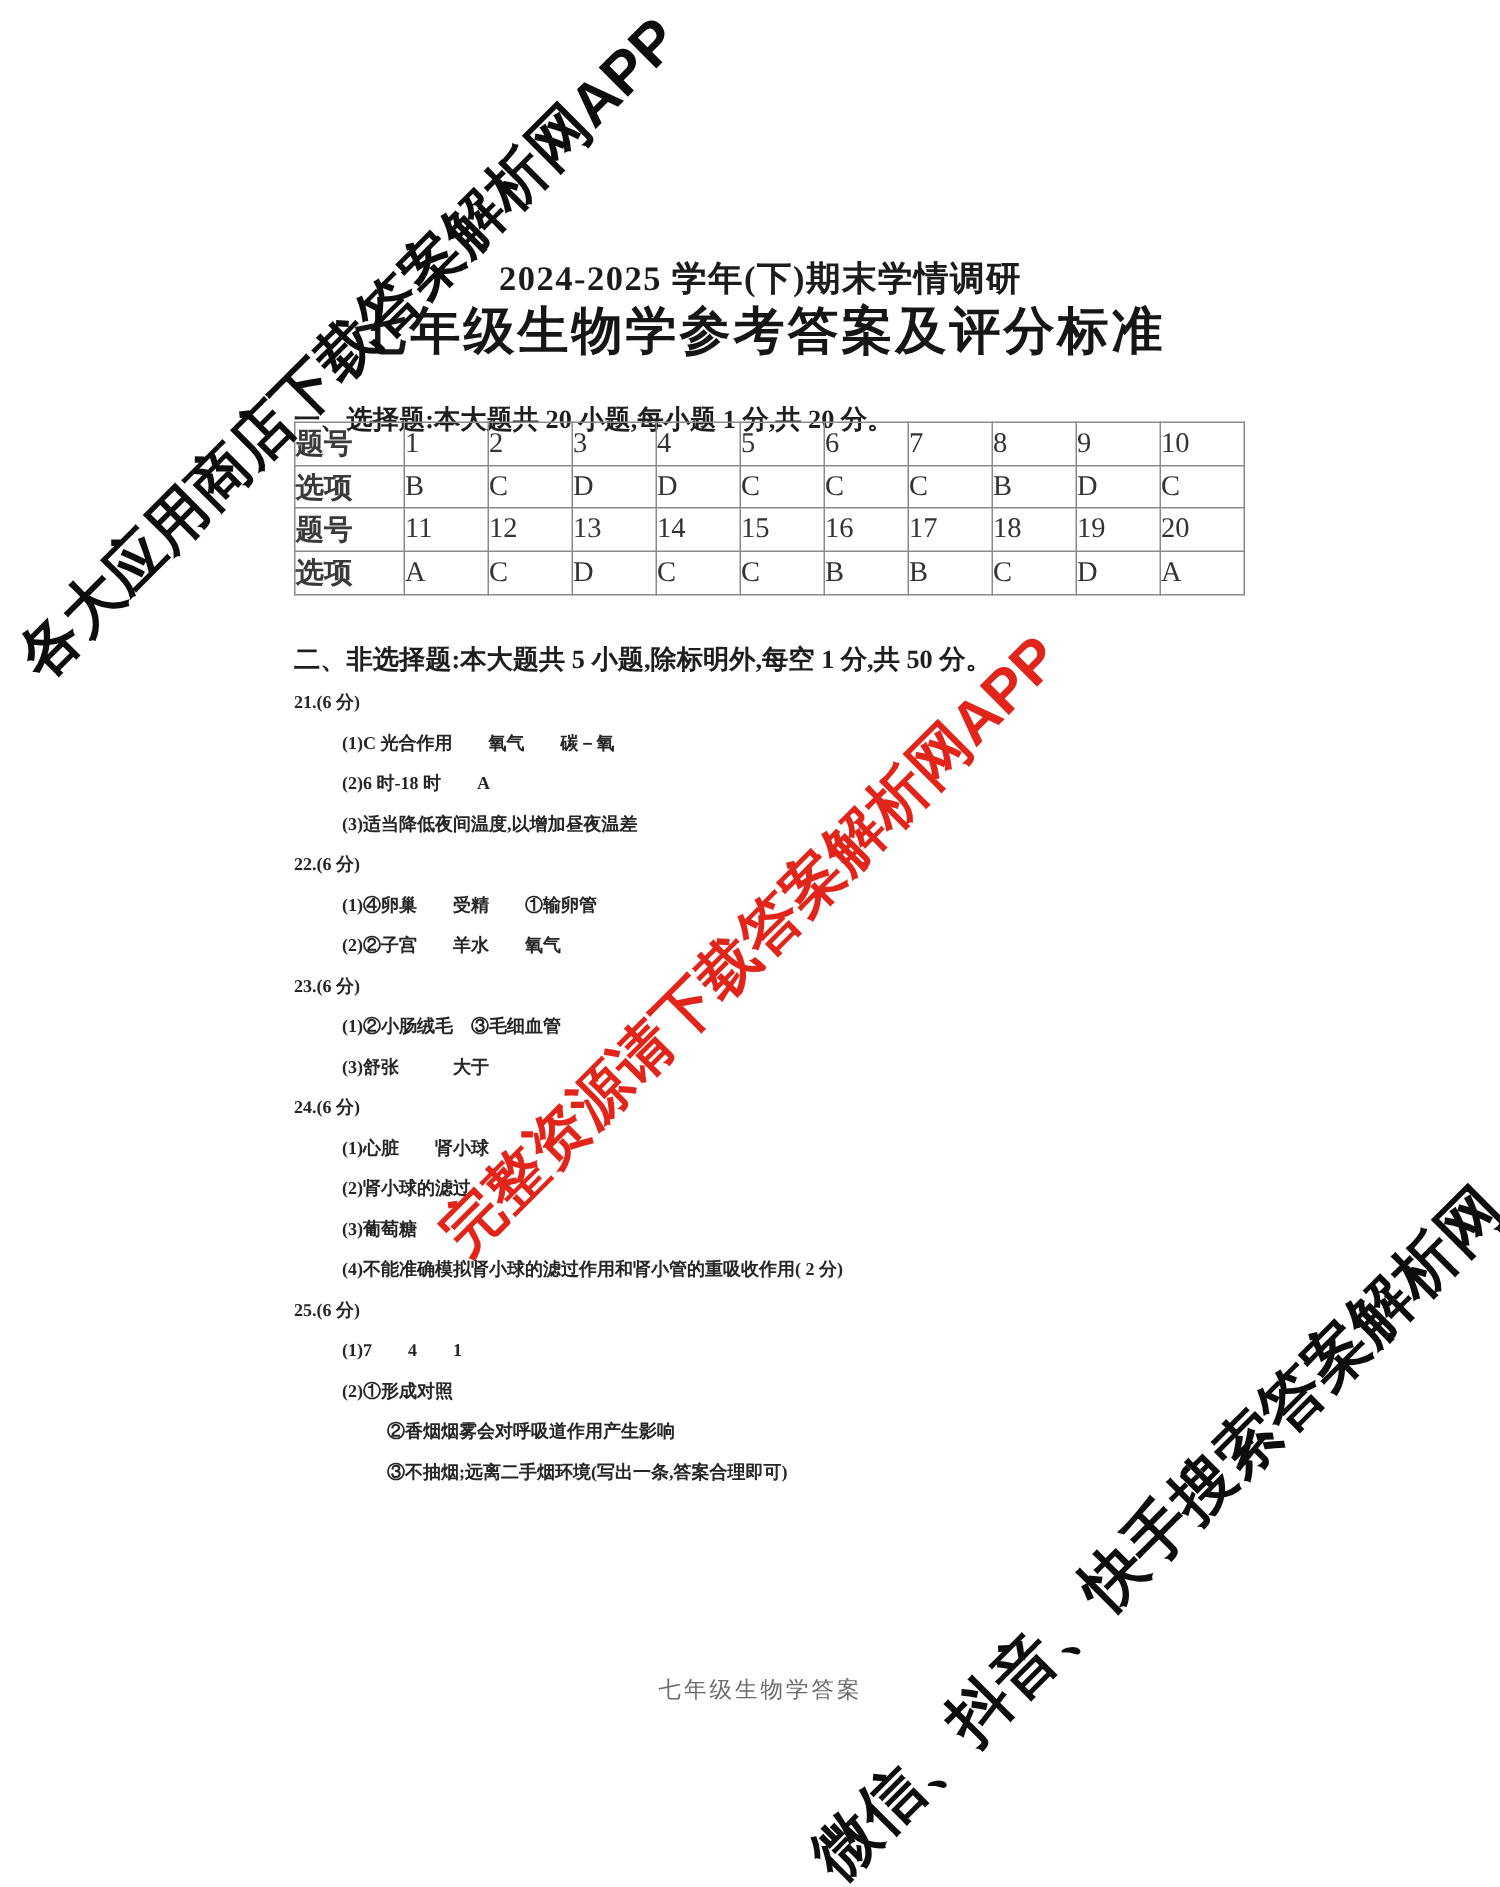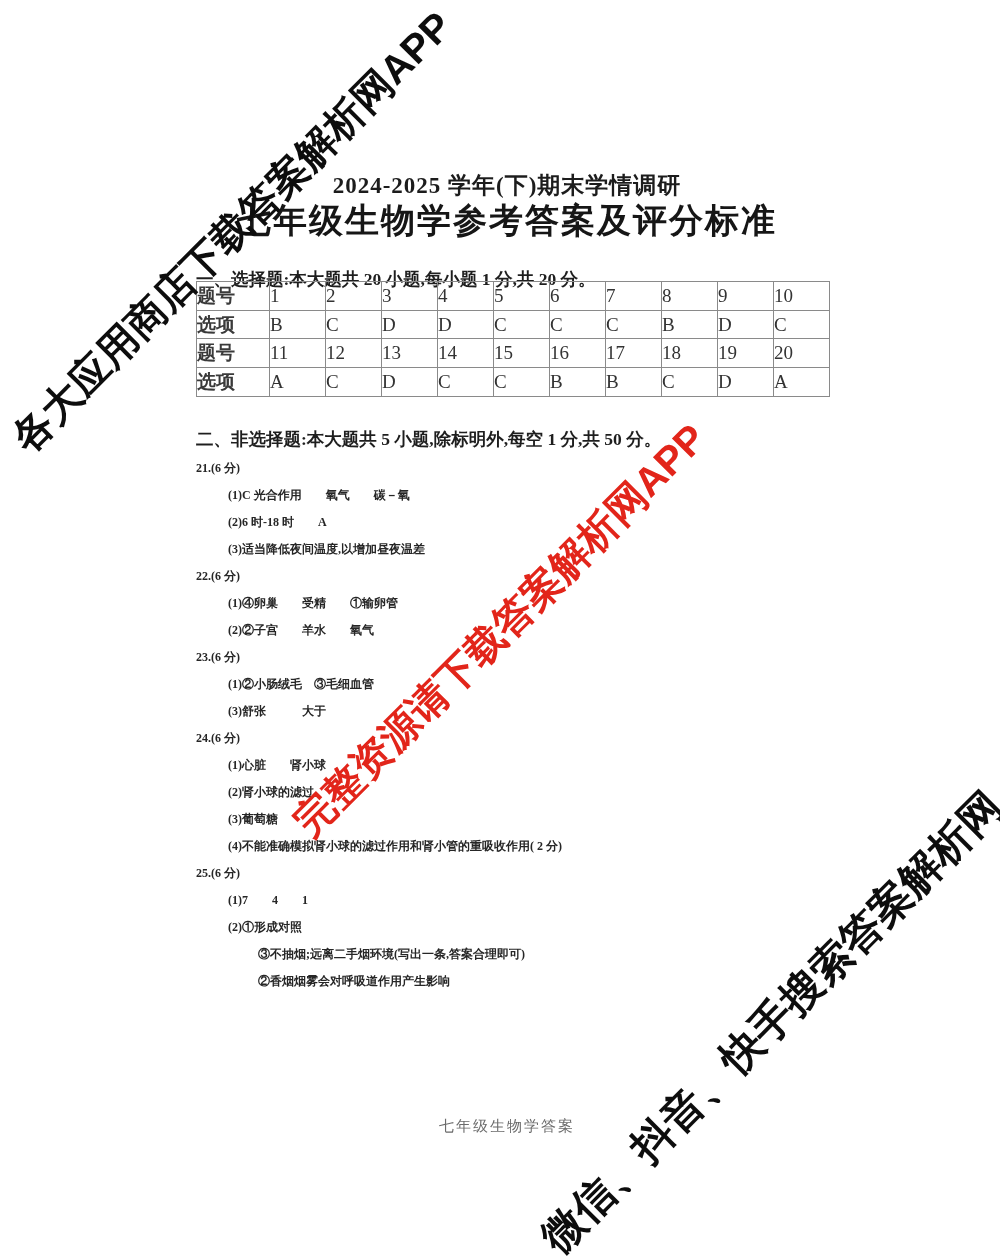--- a/index.html
+++ b/index.html
@@ -206,22 +206,22 @@
         <div class="ans-line indent-1">(1)②小肠绒毛　③毛细血管</div>
         <div class="ans-line indent-1">(3)舒张　　　大于</div>
         <div class="ans-line indent-0">24.(6 分)</div>
         <div class="ans-line indent-1">(1)心脏　　肾小球</div>
         <div class="ans-line indent-1">(2)肾小球的滤过</div>
         <div class="ans-line indent-1">(3)葡萄糖</div>
         <div class="ans-line indent-1">(4)不能准确模拟肾小球的滤过作用和肾小管的重吸收作用( 2 分)</div>
         <div class="ans-line indent-0">25.(6 分)</div>
         <div class="ans-line indent-1">(1)7　　4　　1</div>
         <div class="ans-line indent-1">(2)①形成对照</div>
+        <div class="ans-line indent-2">②香烟烟雾会对呼吸道作用产生影响</div>
         <div class="ans-line indent-2">③不抽烟;远离二手烟环境(写出一条,答案合理即可)</div>
-        <div class="ans-line indent-2">②香烟烟雾会对呼吸道作用产生影响</div>
       </div>
 
     <div class="footer">七年级生物学答案</div>
 
   </div>
 
   <div class="watermark wm-top-left">各大应用商店下载答案解析网APP</div>
   <div class="watermark wm-center-red" id="wm-red" style="color: rgb(226, 37, 26);">完整资源请下载答案解析网APP</div>
   <div class="watermark wm-bottom-right">微信、抖音、快手搜索答案解析网</div>
 

